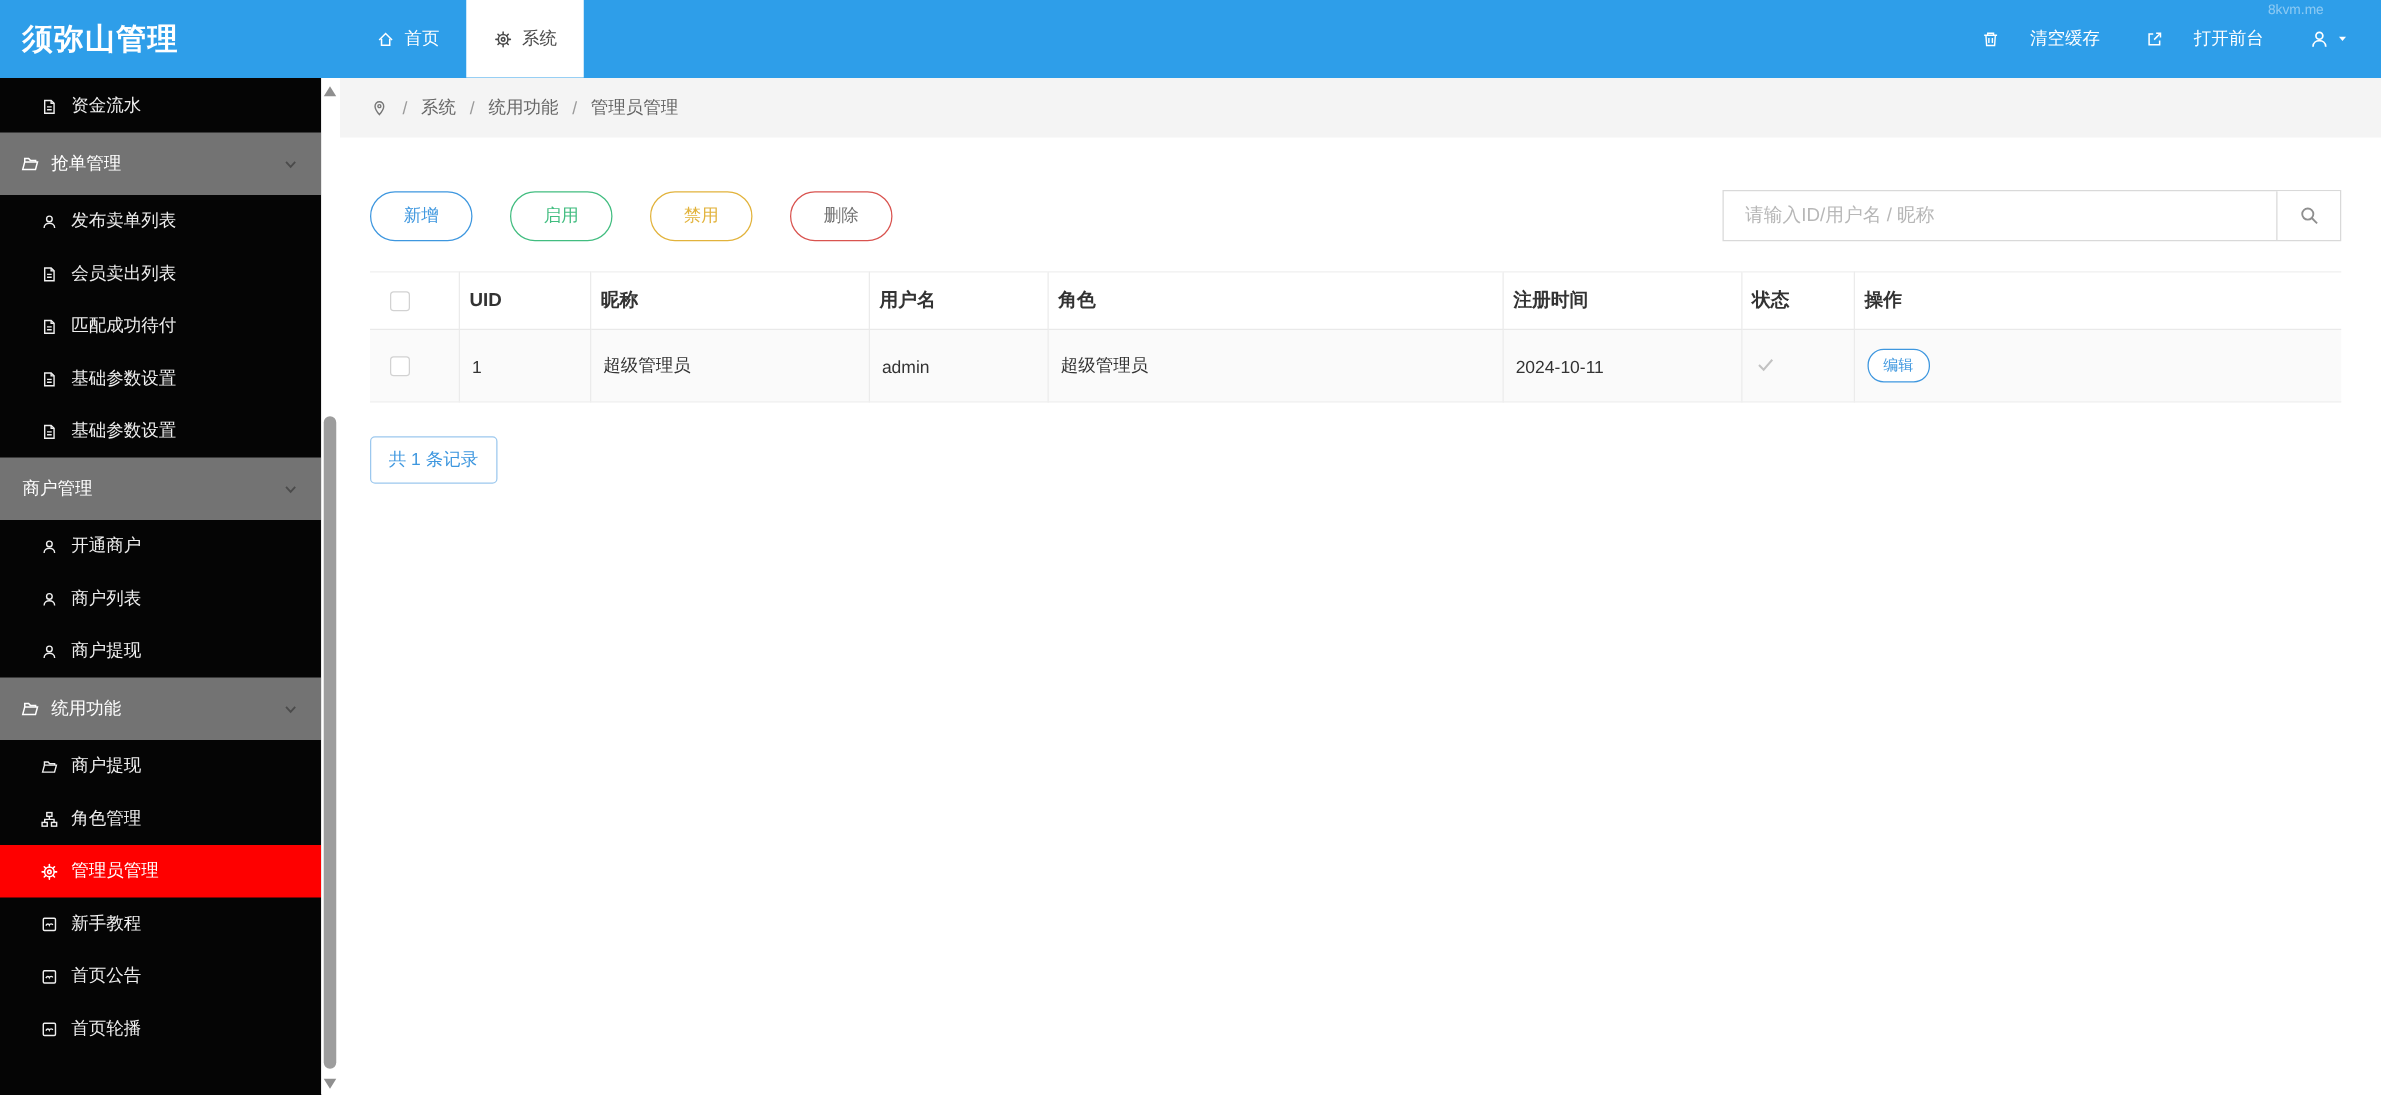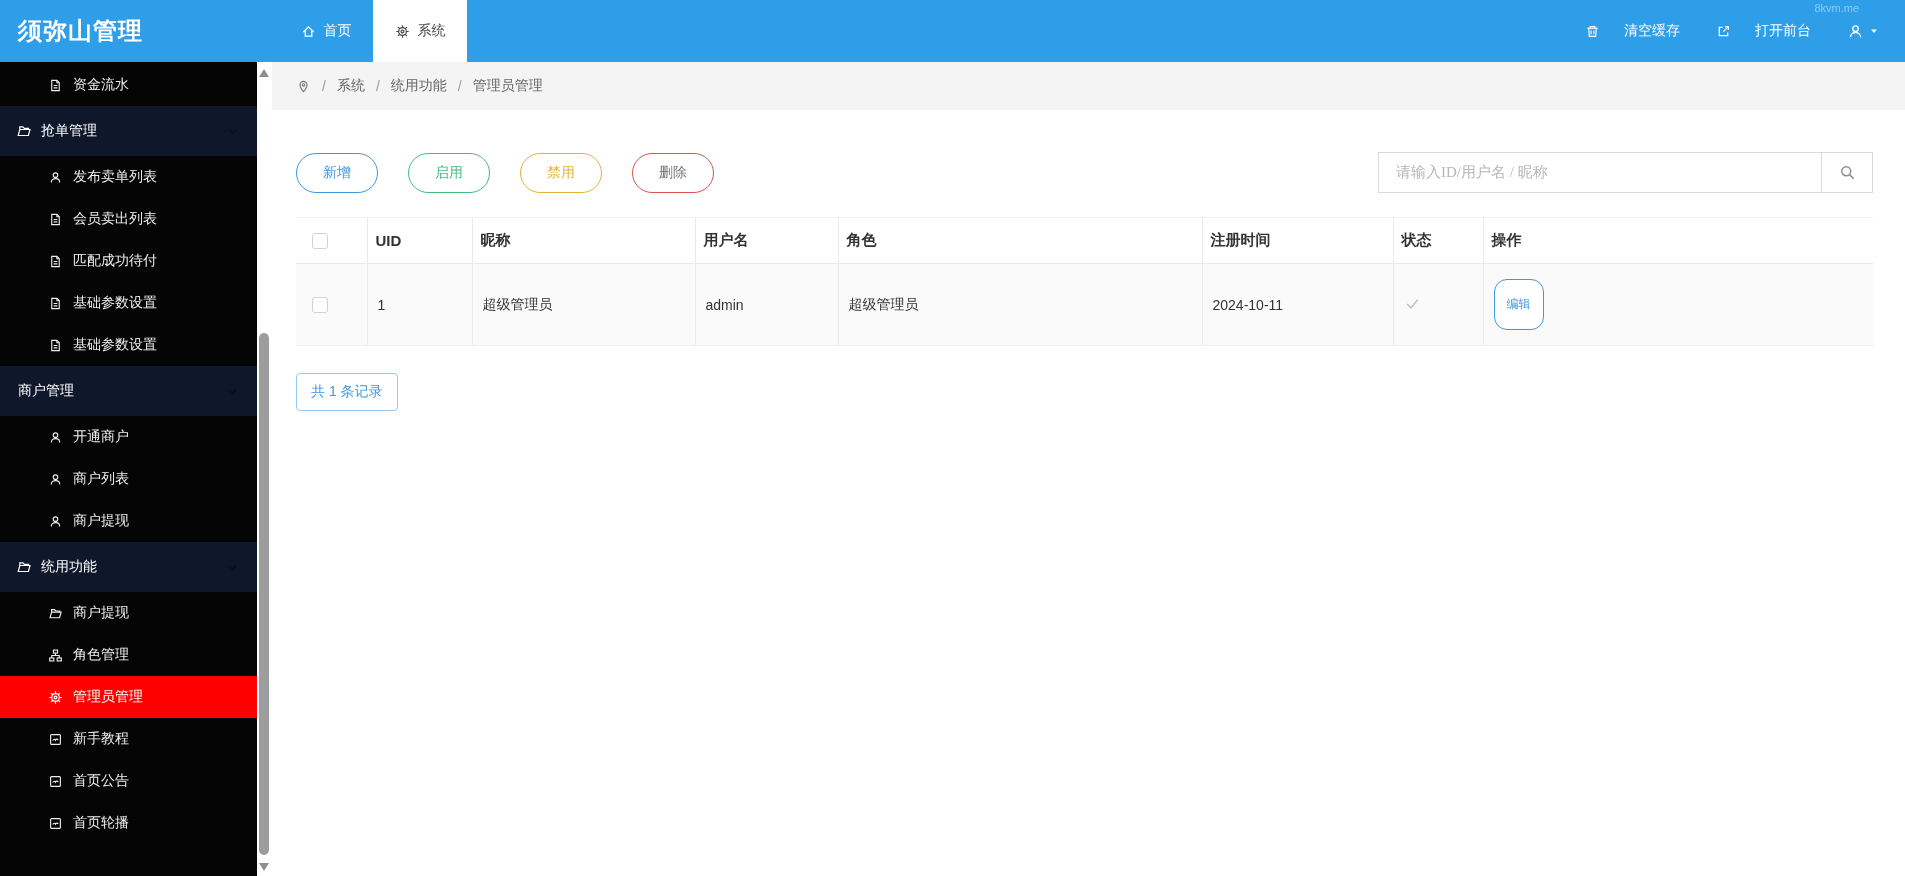--- a/index.html
+++ b/index.html
@@ -23,24 +23,24 @@
   .h-user { display:flex; align-items:center; gap:5px; cursor:pointer; }
   .h-user .ic-user { width:17px; height:17px; }
   .h-user .ic-caret { width:10px; height:10px; }
   .watermark { position:absolute; right:46px; top:2px; font-size:11px;
     color:rgba(255,255,255,0.45); }
 
   
   .sidebar { position:fixed; left:0; top:62px; width:257px; height:814px;
     background:#050505; overflow:hidden; z-index:10; padding-top:2px; }
   .menu-item { height:42px; display:flex; align-items:center; gap:10px;
-    padding-left:48px; color:#efefef; font-size:14px; cursor:pointer; }
+    padding-left:32px; color:#efefef; font-size:14px; cursor:pointer; }
   .menu-item .ic { width:15px; height:15px; flex:0 0 auto; }
   .menu-item.active { background:#fe0000; color:#fff; }
-  .menu-section { height:50px; background:#0f172a; display:flex; align-items:center;
+  .menu-section { height:50px; background:#737373; display:flex; align-items:center;
     gap:9px; padding-left:16px; color:#fff; font-size:14px; position:relative;
     cursor:pointer; }
   .menu-section.no-icon { padding-left:18px; }
   .menu-section .ic { width:16px; height:16px; }
   .menu-section .chev { position:absolute; right:18px; width:13px; height:13px;
     color:rgba(0,0,0,0.35); }
 
   
   .side-scroll { position:fixed; left:257px; top:62px; width:15px; height:814px;
     background:#fff; z-index:15; }
@@ -68,41 +68,41 @@
     font-family:"Liberation Sans","DejaVu Sans",sans-serif; }
   .btn-blue  { color:#3e97df; border:1px solid #3e97df; }
   .btn-green { color:#42bd80; border:1px solid #42bd80; }
   .btn-amber { color:#e2b33c; border:1px solid #e2b33c; }
   .btn-red   { color:#737373; border:1px solid #d9534f; }
 
   .search-wrap { margin-left:auto; display:flex; align-items:stretch; width:495px;
     height:41px; border:1px solid #d9d9d9; background:#fff; }
   .search-input { flex:1; border:none; outline:none; padding:0 17px;
     font-size:15px; color:#c2410c; background:transparent;
-    font-family:Liberation Serif, serif; }
+    font-family:Liberation Sans, sans-serif; }
   .search-input::placeholder { color:#b7b7b7; }
   .search-btn { width:51px; border-left:1px solid #d9d9d9; display:flex;
     align-items:center; justify-content:center; background:#fff; cursor:pointer;
     color:#8f8f8f; }
   .search-btn .ic { width:17px; height:17px; }
 
   table { margin-top:24px; width:100%; border-collapse:collapse;
     table-layout:fixed; border-top:1px solid #efefef; }
   th { text-align:left; padding:13px 8px; font-size:15px; font-weight:bold;
     color:#333; border-bottom:1px solid #e9e9e9; border-right:1px solid #ebebeb; }
   th:last-child { border-right:none; }
   td { padding:15px 10px; font-size:14px; color:#333;
     border-bottom:1px solid #f0f0f0; border-right:1px solid #ebebeb; }
   td:last-child { border-right:none; }
   tbody tr { background:#fafafa; }
   .cb-cell { padding-left:16px; }
   .checkbox { width:16px; height:16px; border:1px solid #d2d2d2; border-radius:3px;
     background:#fff; cursor:pointer; }
   .check-ic { width:17px; height:17px; color:#c2c2c2; }
-  .edit-btn { display:inline-block; padding:16px 12px; border:1px solid #3e97df;
+  .edit-btn { display:inline-block; padding:4px 12px; border:1px solid #3e97df;
     border-radius:13px; background:#fff; color:#3e97df; font-size:12px;
     cursor:pointer; font-family:"Liberation Sans","DejaVu Sans",sans-serif; }
 
   .total-box { display:inline-block; margin-top:27px; padding:9px 14px;
     border:1px solid #9cc8ee; border-radius:4px; color:#3e97df; font-size:14px;
     background:#fff; cursor:pointer; }
 
   .ic { display:inline-block; }
   svg.def { position:absolute; width:0; height:0; }
 </style>

